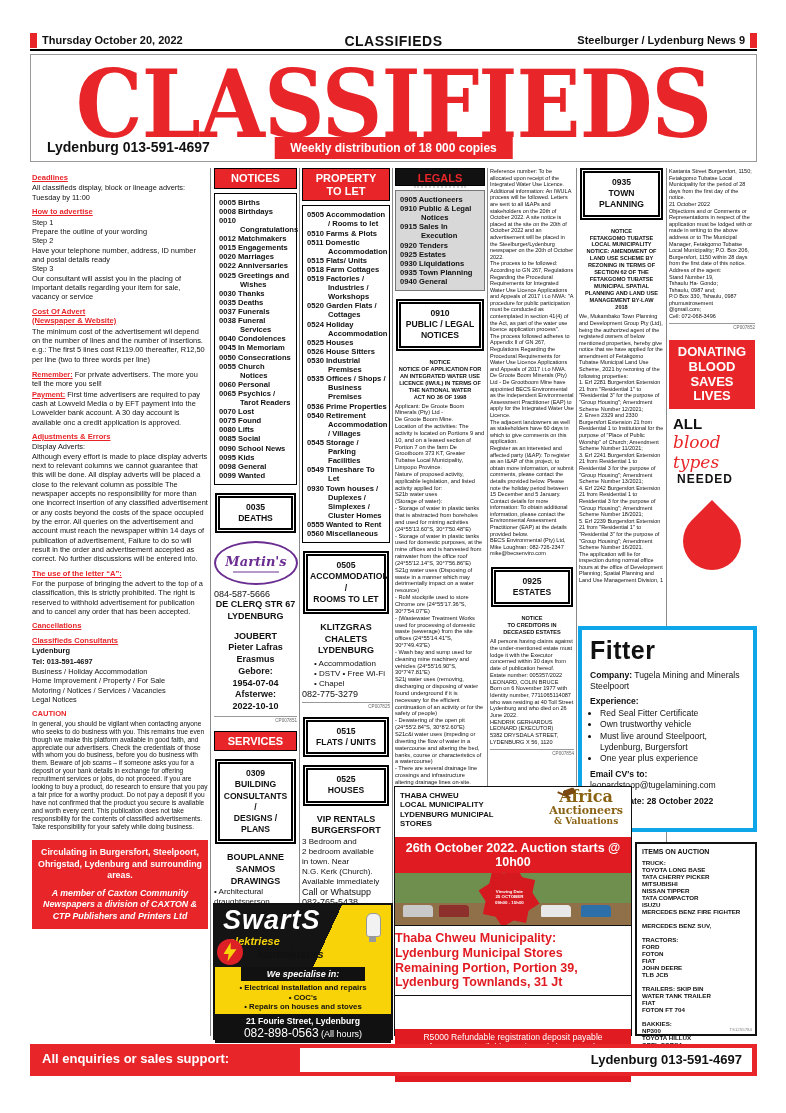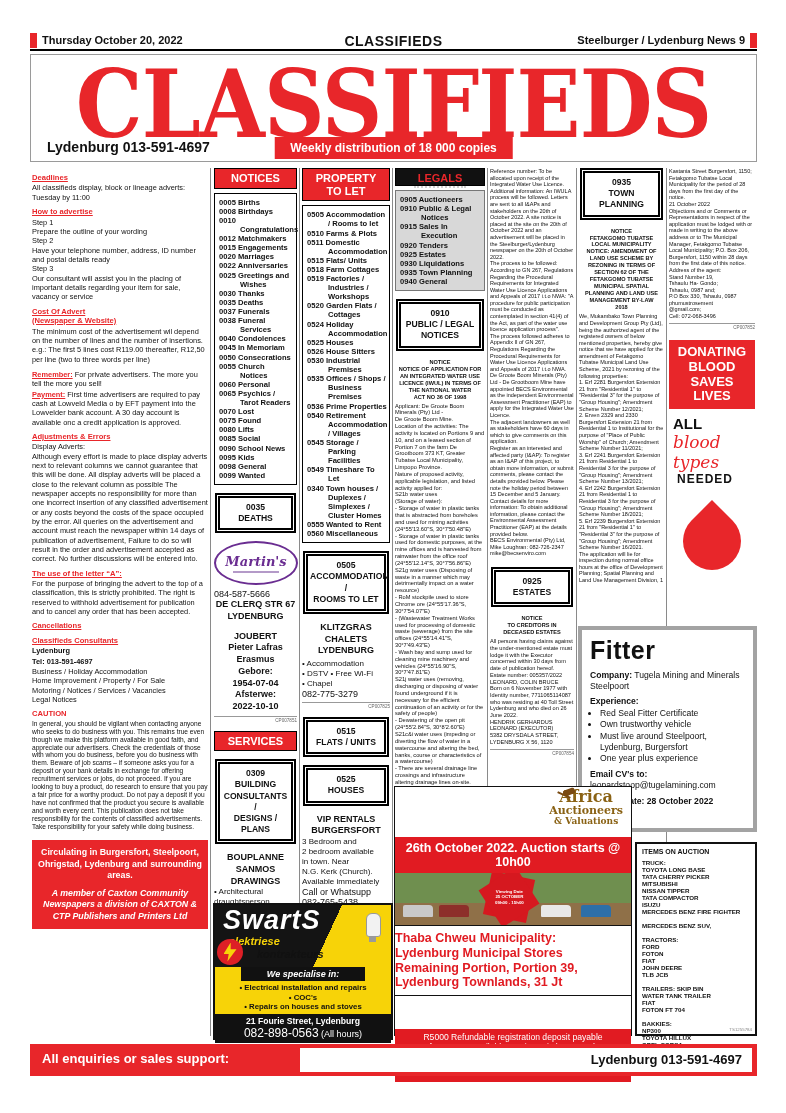--- a/index.html
+++ b/index.html
@@ -43,21 +43,21 @@
   .oval{width:80px;height:40px;border:2px solid #6a2d91;border-radius:50%;margin:6px auto 4px;display:flex;align-items:center;justify-content:center;flex-direction:column;}
   .oval .nm{color:#6a2d91;font-family:"DejaVu Serif",serif;font-style:italic;font-weight:bold;font-size:13px;}
   .oval .tag{width:46px;height:2px;background:#b49ac8;margin-top:2px;}
   
   .bloodbanner{background:#e8262a;color:#fff;font-weight:bold;text-align:center;font-size:13px;line-height:1.15;padding:5px 2px;margin-top:10px;}
   .ball{font-weight:bold;font-size:15px;margin:6px 0 0 4px;}
   .btype{color:#e8262a;font-family:"DejaVu Serif",serif;font-style:italic;font-size:17px;margin-left:4px;}
   .bneed{font-weight:bold;font-size:12px;letter-spacing:1px;margin-left:8px;}
   .drop{width:58px;height:58px;background:#e8262a;border-radius:0 50% 50% 50%;transform:rotate(45deg);margin:26px auto 0;}
   
-  #fitter{left:578px;top:626px;width:179px;height:206px;border:4px solid #a3a3a3;background:#fff;z-index:2;padding:6px 8px;box-sizing:border-box;}
+  #fitter{left:578px;top:626px;width:179px;height:206px;border:4px solid #0ea5e9;background:#fff;z-index:2;padding:6px 8px;box-sizing:border-box;}
   #fitter .ttl{font-size:25px;font-weight:bold;letter-spacing:.5px;}
   #fitter p{font-size:8.6px;line-height:1.25;margin:5px 0;}
   #fitter .bl{margin:0;padding-left:10px;font-size:8.6px;line-height:1.3;}
   #fitter b{font-weight:bold;}
   
   #auction{left:394px;top:786px;width:238px;height:250px;border:1.5px solid #111;background:#fff;z-index:2;box-sizing:border-box;}
   #auc-head{position:relative;height:50px;}
   #auc-title{position:absolute;left:5px;top:4px;width:100px;font-size:7.8px;font-weight:bold;line-height:1.2;}
   #auc-brand{position:absolute;right:8px;top:2px;text-align:center;color:#8a6214;font-family:"DejaVu Serif",serif;}
   #auc-brand .b1{font-size:16px;font-weight:bold;line-height:1;}
@@ -257,32 +257,32 @@
         <div class="it">0520 Garden Flats / Cottages</div>
         <div class="it">0524 Holiday Accommodation</div>
         <div class="it">0525 Houses</div>
         <div class="it">0526 House Sitters</div>
         <div class="it">0530 Industrial Premises</div>
         <div class="it">0535 Offices / Shops / Business Premises</div>
         <div class="it">0536 Prime Properties</div>
         <div class="it">0540 Retirement Accommodation / Villages</div>
         <div class="it">0545 Storage / Parking Facilities</div>
         <div class="it">0549 Timeshare To Let</div>
-        <div class="it">0340 Town houses / Duplexes / Simplexes / Cluster Homes</div>
+        <div class="it">0930 Town houses / Duplexes / Simplexes / Cluster Homes</div>
         <div class="it">0555 Wanted to Rent</div>
         <div class="it">0560 Miscellaneous</div>
       </div>
     <div class="codebox ml">0505
 ACCOMMODATION /
 ROOMS TO LET</div>
     <div>
       <div class="adt ml">KLITZGRAS
 CHALETS
 LYDENBURG</div>
-      <div class="adl ml" style="margin-top:2px;">• Accommodation
+      <div class="adl ml" style="margin-top:2px;margin-left:12px;">• Accommodation
 • DSTV • Free Wi-Fi
 • Chapel</div>
       <div class="phone">082-775-3279</div>
       <div class="ref">CP007825</div>
     </div>
     <div class="codebox ml">0515
 FLATS / UNITS</div>
     <div class="codebox ml">0525
 HOUSES</div>
     <div>
@@ -414,20 +414,24 @@
         <li>Own trustworthy vehicle</li>
         <li>Must live around Steelpoort, Lydenburg, Burgersfort</li>
         <li>One year plus experience</li>
       </ul>
     <p><b>Email CV's to:</b><br><span>leonardstoop@tugelamining.com</span></p>
     <p><b>Closing date: 28 October 2022</b></p>
   </div>
 
   <div class="abs" id="auction">
     <div id="auc-head">
+      <div id="auc-title" class="ml">THABA CHWEU
+LOCAL MUNICIPALITY
+LYDENBURG MUNICIPAL
+STORES</div>
       <div id="auc-brand">
         <div class="gavel">
             <div class="head"></div>
             <div class="hand"></div>
           </div>
         <div class="b1">Africa</div>
         <div class="b2">Auctioneers</div>
         <div class="b3">&amp; Valuations</div>
       </div>
     </div>

